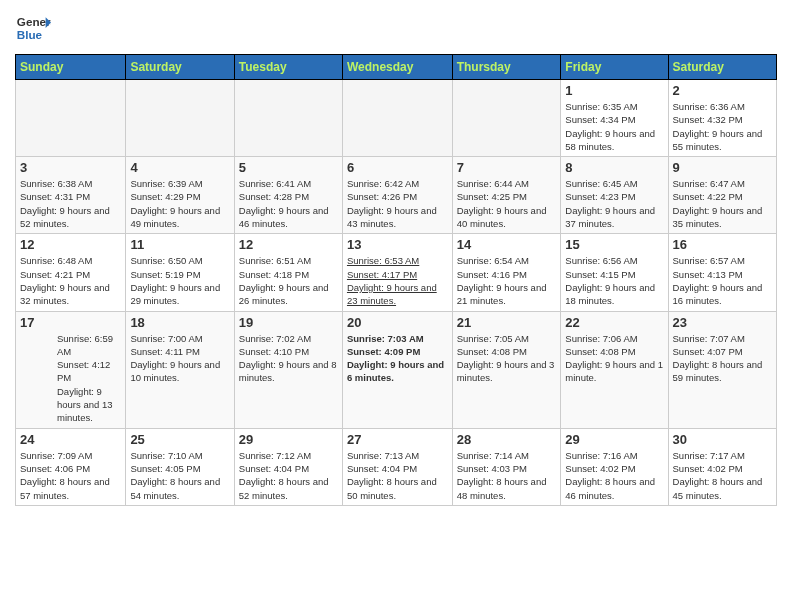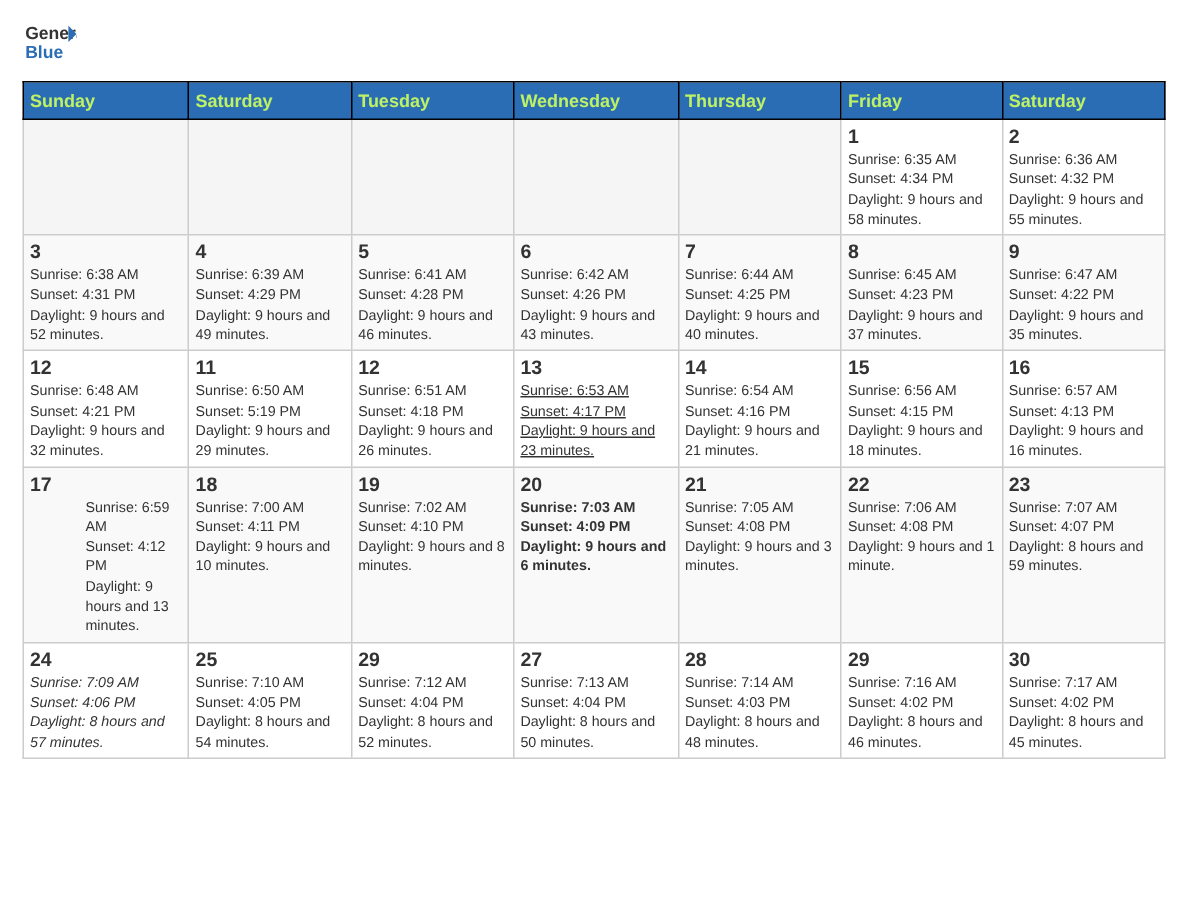--- a/index.html
+++ b/index.html
@@ -255,21 +255,21 @@
         <td>
           <span class="day-number">23</span>
           <div class="day-info" style="white-space: pre-line;">Sunrise: 7:07 AM
 Sunset: 4:07 PM
 Daylight: 8 hours and 59 minutes.</div>
         </td>
       </tr>
       <tr>
         <td>
           <span class="day-number">24</span>
-          <div class="day-info" style="white-space: pre-line; font-style: italic;">Sunrise: 7:09 AM
+          <div class="day-info" style="white-space: pre-line;">Sunrise: 7:09 AM
 Sunset: 4:06 PM
 Daylight: 8 hours and 57 minutes.</div>
         </td>
         <td>
           <span class="day-number">25</span>
           <div class="day-info" style="white-space: pre-line;">Sunrise: 7:10 AM
 Sunset: 4:05 PM
 Daylight: 8 hours and 54 minutes.</div>
         </td>
         <td>

